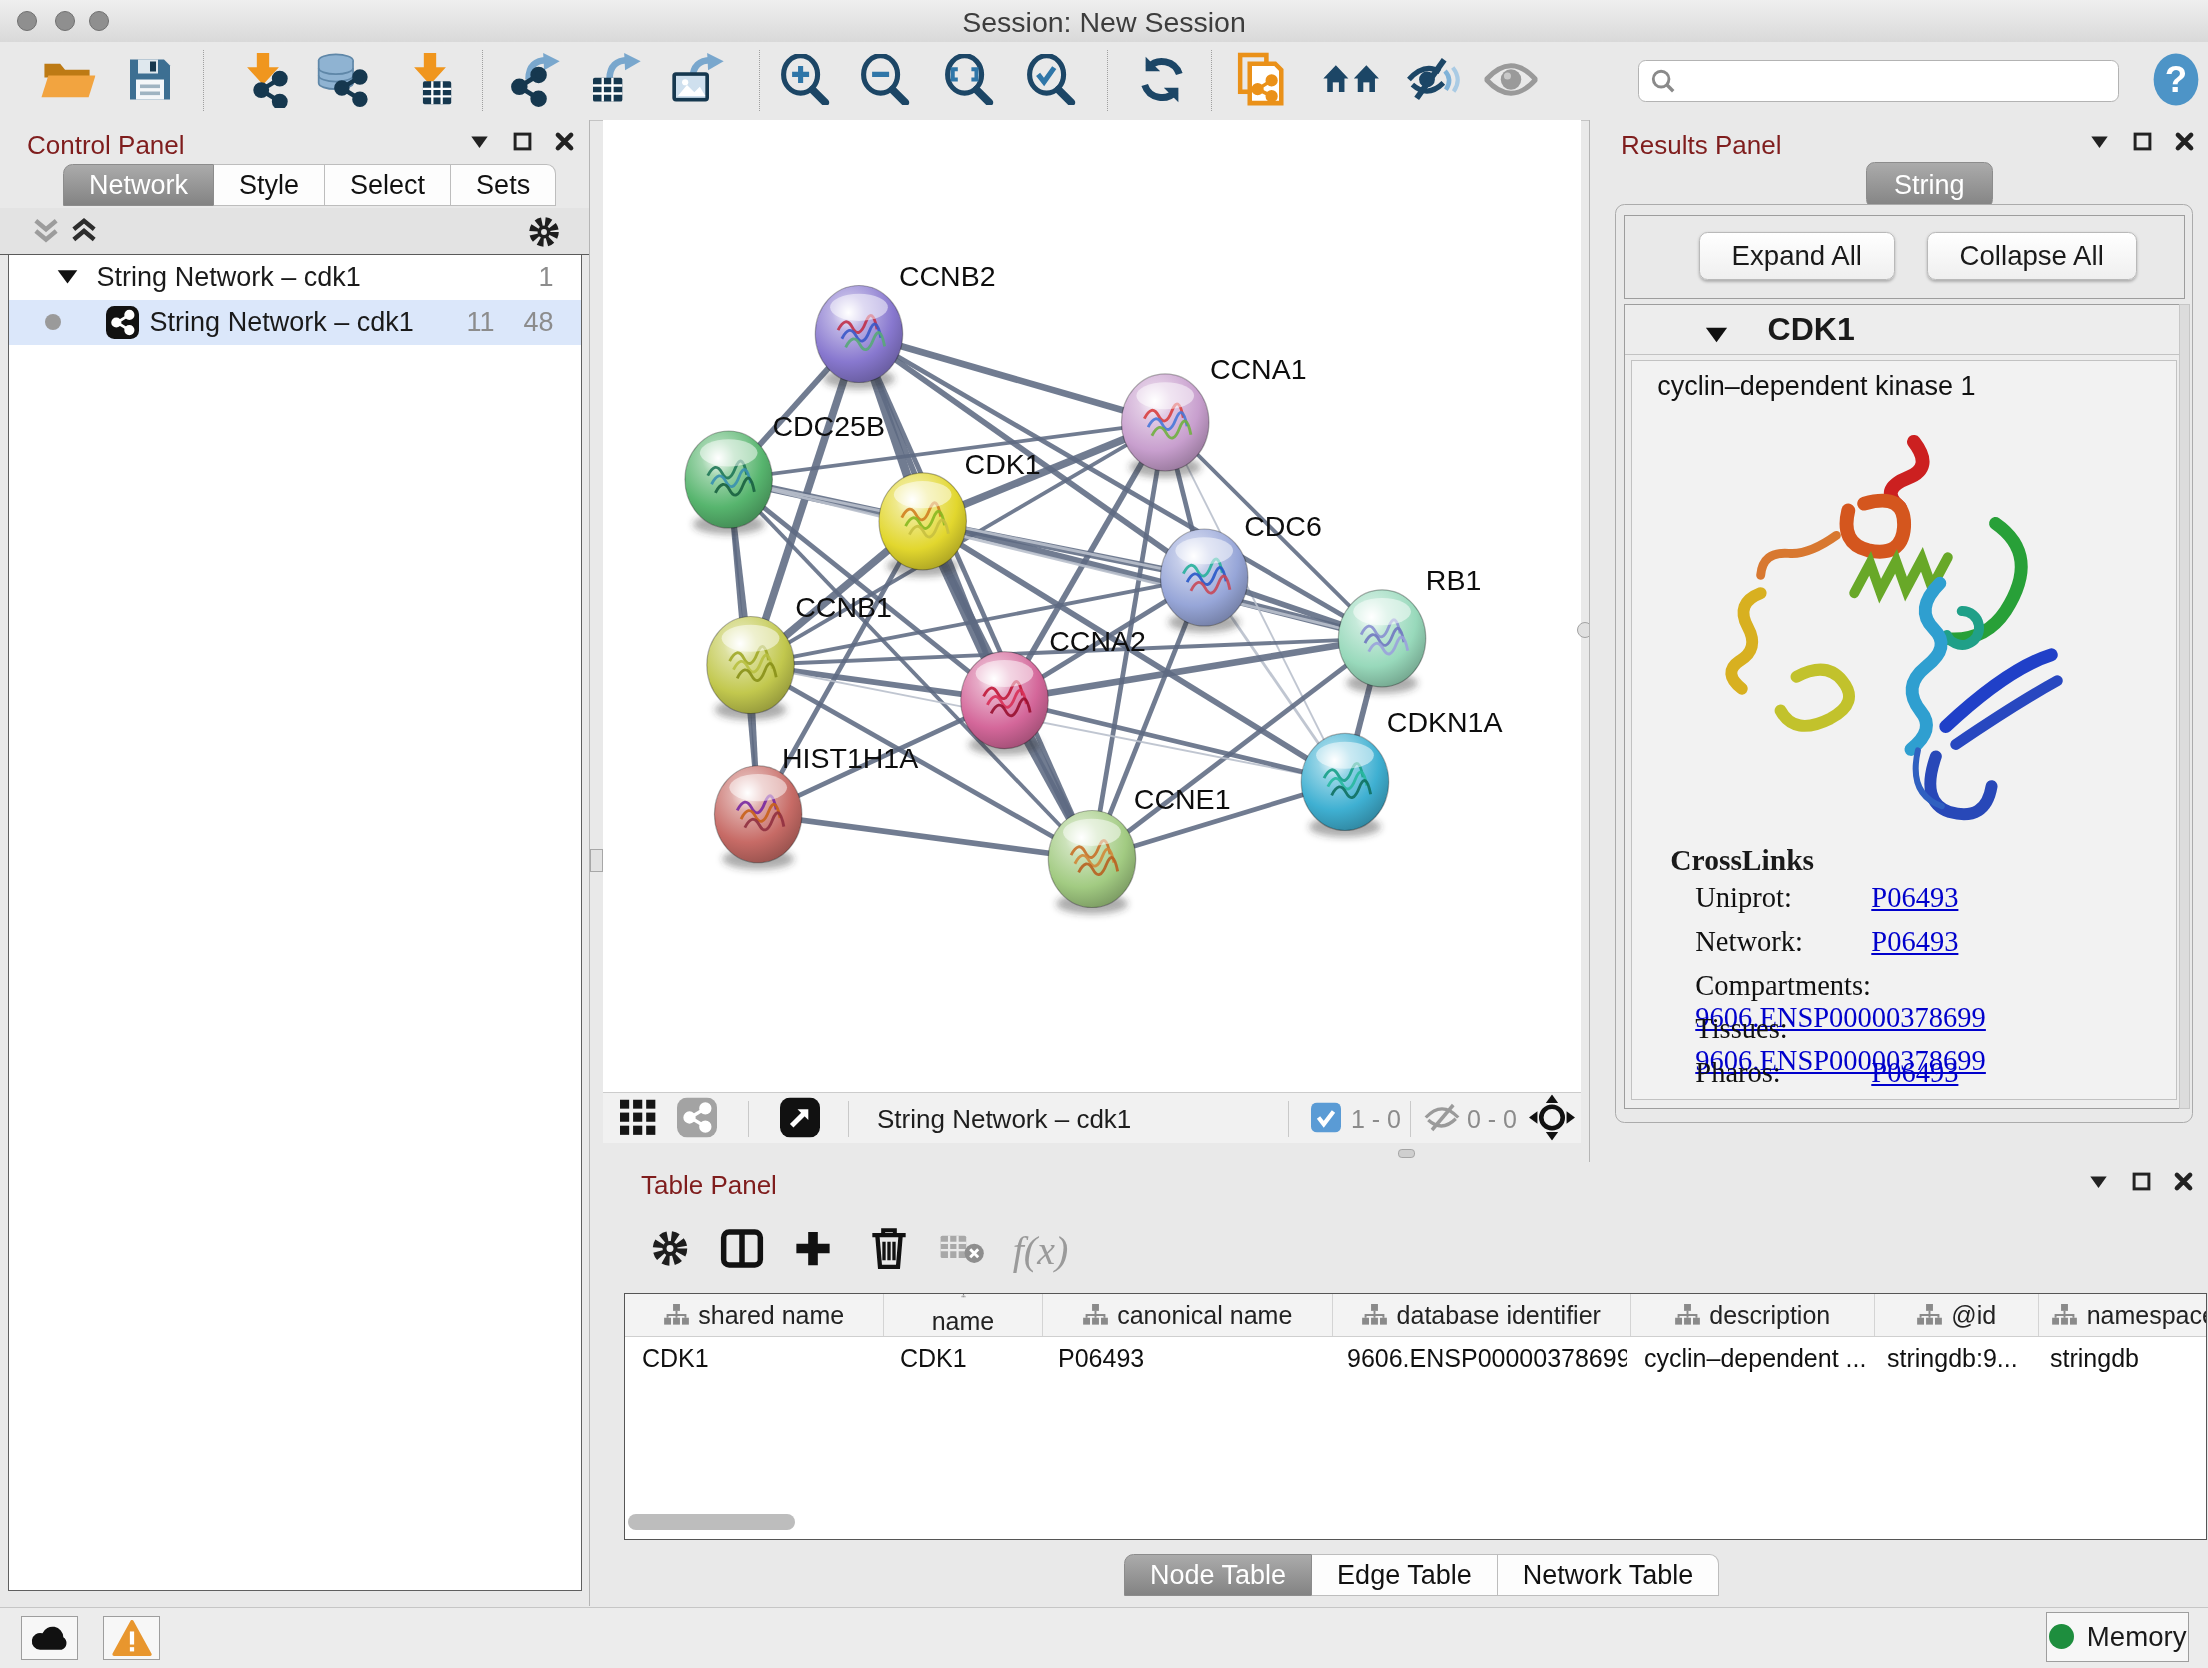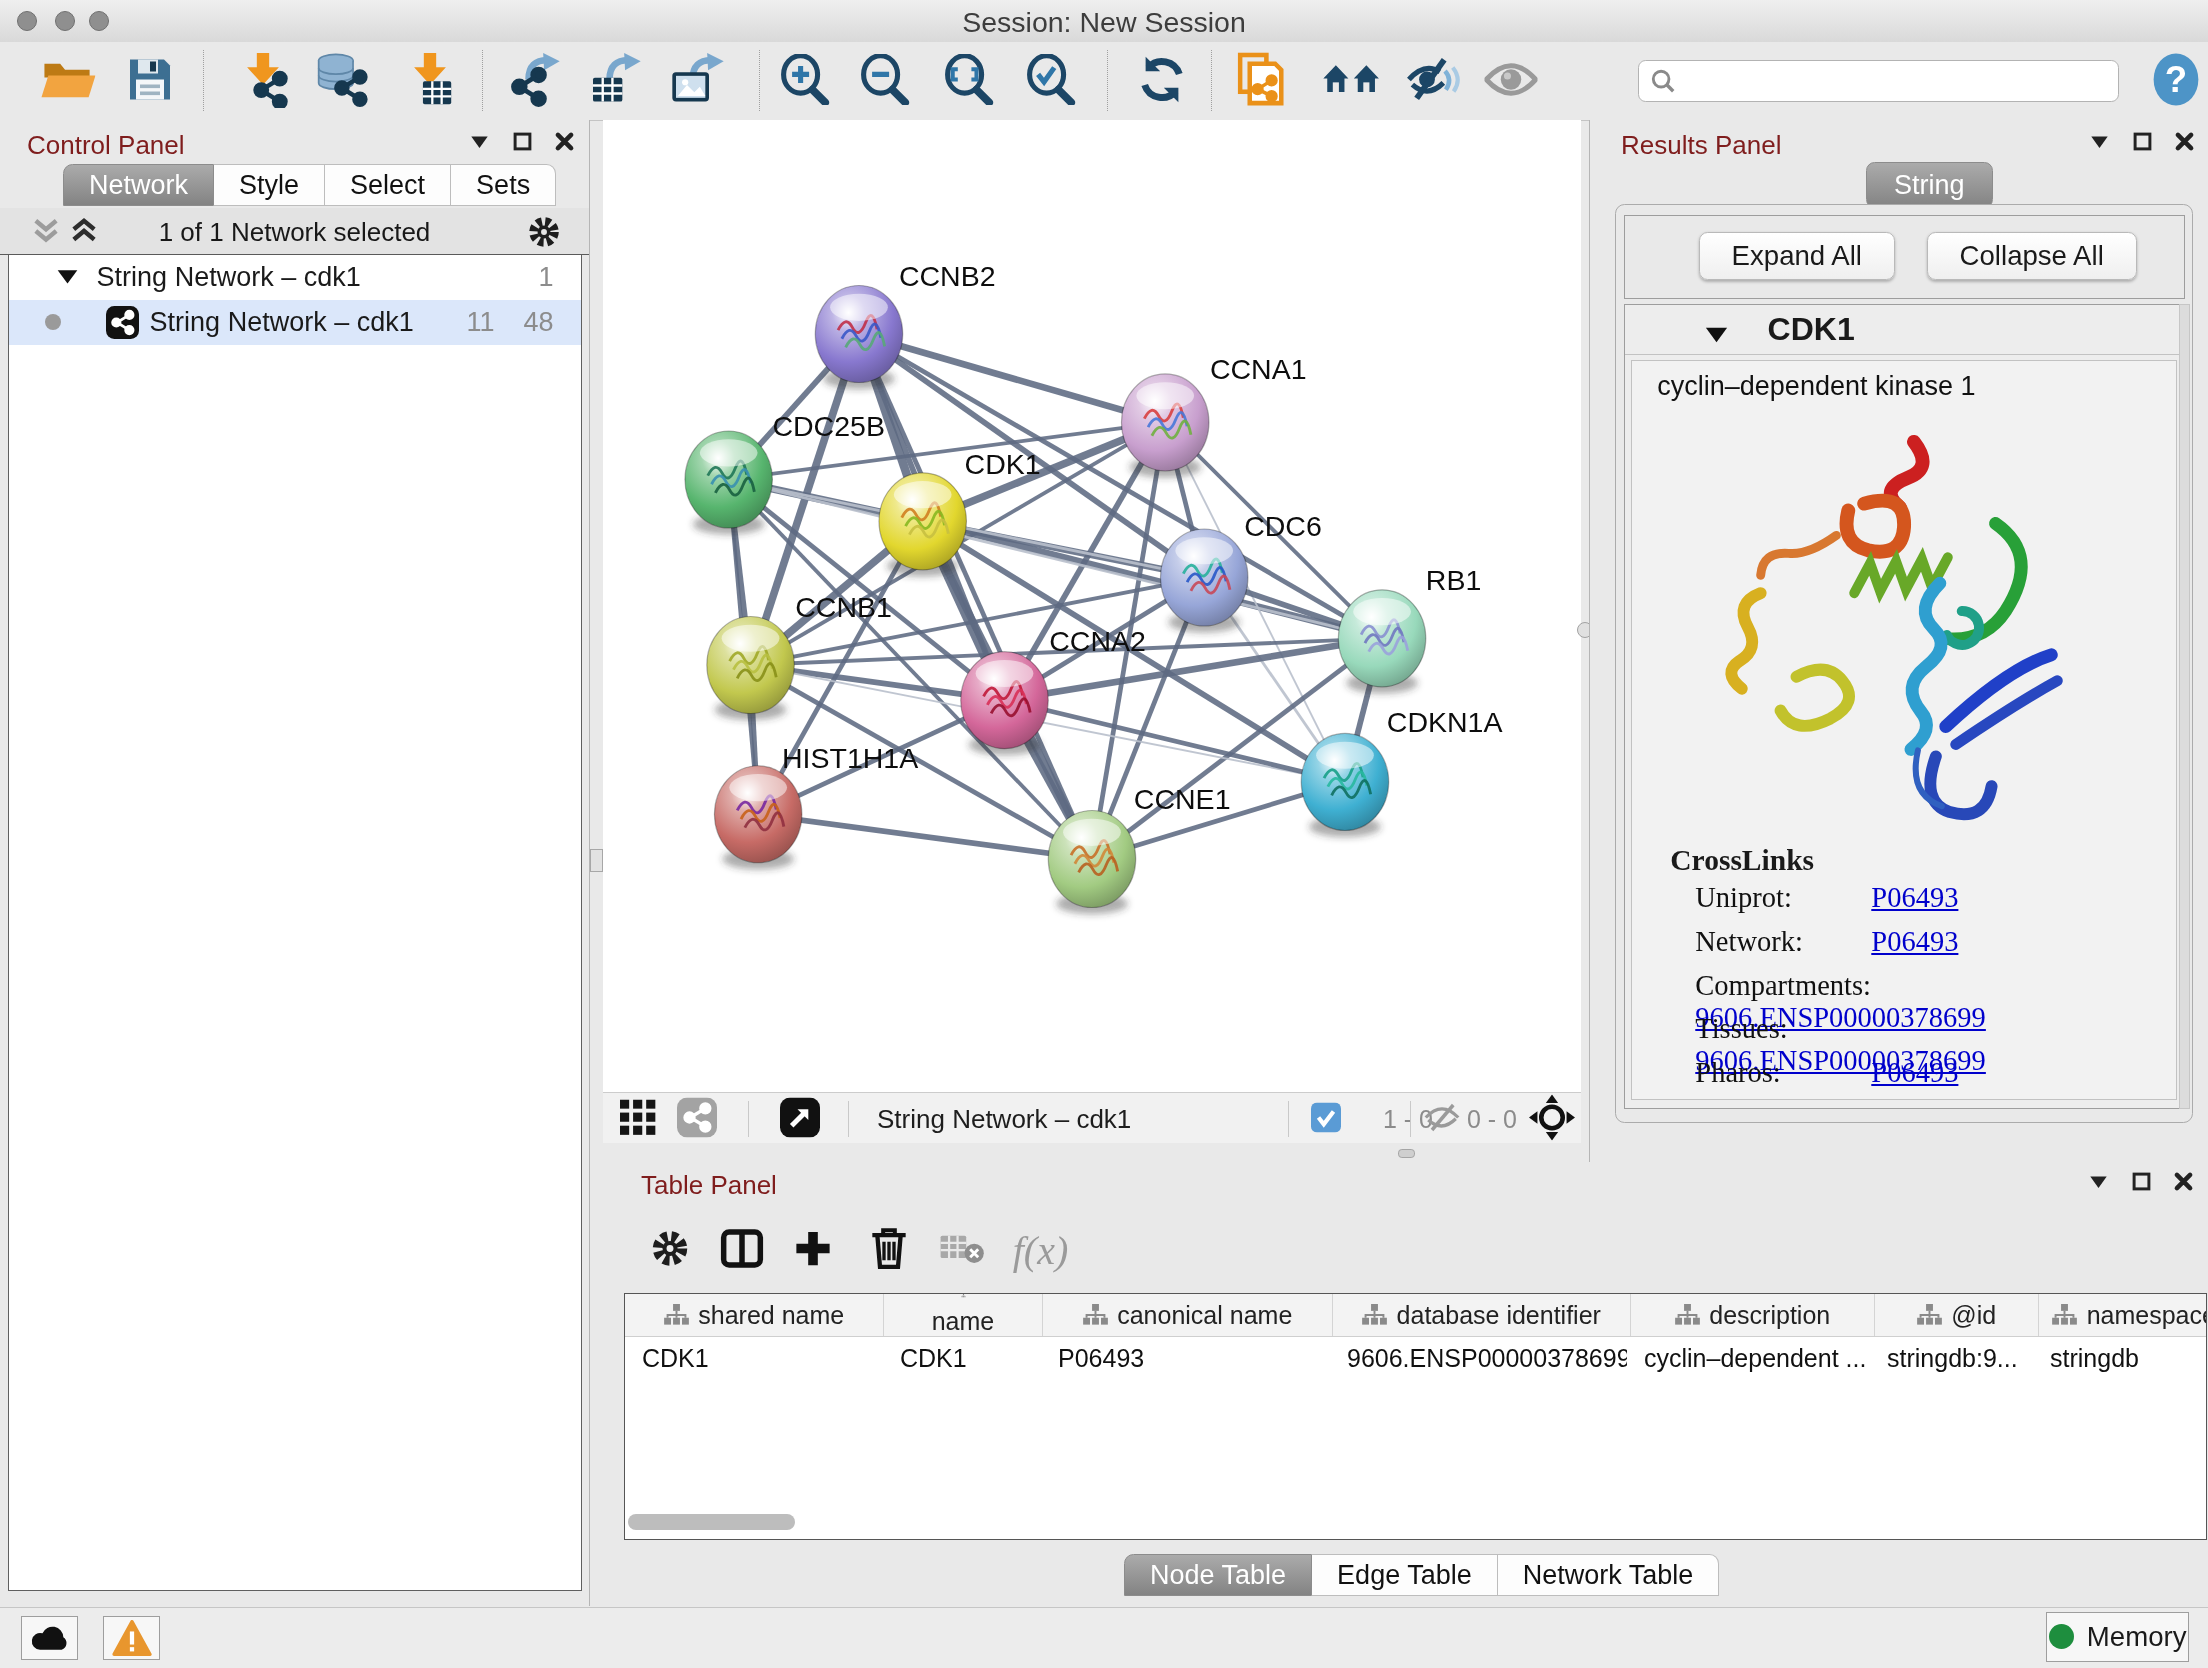--- a/index.html
+++ b/index.html
@@ -318,21 +318,20 @@
               <path d="M4 4l6 5 6-5"></path>
               <path d="M4 10l6 5 6-5"></path>
             </g>
           </svg></span>
       <span style="position:absolute;left:67px;top:5.7px"><svg viewBox="0 0 20 20" width="34" height="34">
             <g fill="none" stroke="#2d2d2d" stroke-width="2.6">
               <path d="M4 15l6-5 6 5"></path>
               <path d="M4 9l6-5 6 5"></path>
             </g>
           </svg></span>
-      <span id="cp-status">1 of 1 Network selected</span>
       <span style="position:absolute;right:27px;top:5.7px"><svg viewBox="0 0 28 28" width="36" height="36">
             <circle cx="14" cy="14" r="8" fill="none" stroke="#1d1d1d" stroke-width="7" stroke-dasharray="3.8 2.6"></circle>
             <circle cx="14" cy="14" r="5" fill="#1d1d1d"></circle>
             <circle cx="14" cy="14" r="2.3" fill="#e3e3e3"></circle>
           </svg></span>
     </div>
     <div id="cp-list">
       <div class="tree-row" id="row-coll">
         <span style="position:absolute;left:46px;top:1.9px"><svg width="25" height="25" viewBox="0 0 14 14">
               <path d="M1.5 4h11L7 11.5z" fill="#111"></path>
@@ -614,21 +613,21 @@
           <path d="M7 17L15 9" stroke="#fff" stroke-width="3"></path>
           <path d="M10.5 7h6.5v6.5z" fill="#fff"></path>
         </svg></span>
     <span class="ns-sep" style="left:245px"></span>
     <span class="ns-item ns-txt" style="left:274px">String Network – cdk1</span>
     <span class="ns-sep" style="left:685px"></span>
     <span class="ns-item" style="left:708px"><svg width="30" height="30" viewBox="0 0 20 20">
           <rect width="20" height="20" rx="4" fill="#5a9bd5"></rect>
           <path d="M5 10l3.5 4.5 6.5-8.5" stroke="#fff" stroke-width="2.8" fill="none"></path>
         </svg></span>
-    <span class="ns-item ns-gray" style="left:780px">1 - 0</span>
+    <span class="ns-item ns-gray" style="left:748px">1 - 0</span>
     <span class="ns-sep" style="left:807px"></span>
     <span class="ns-item" style="left:820px"><svg viewBox="0 0 30 24" width="38" height="30">
           <path d="M2 12Q15 -2 28 12" fill="none" stroke="#9a9a9a" stroke-width="2.6"></path>
           <path d="M4 14Q15 24 26 13" fill="none" stroke="#9a9a9a" stroke-width="2.6"></path>
           <line x1="24" y1="2" x2="7" y2="22" stroke="#9a9a9a" stroke-width="2.8"></line>
         </svg></span>
     <span class="ns-item ns-gray" style="left:864px">0 - 0</span>
     <span class="ns-item" style="left:926px"><svg viewBox="0 0 30 30" width="46" height="46">
           <circle cx="15" cy="15" r="7" fill="none" stroke="#111" stroke-width="3"></circle>
           <g fill="#111">

